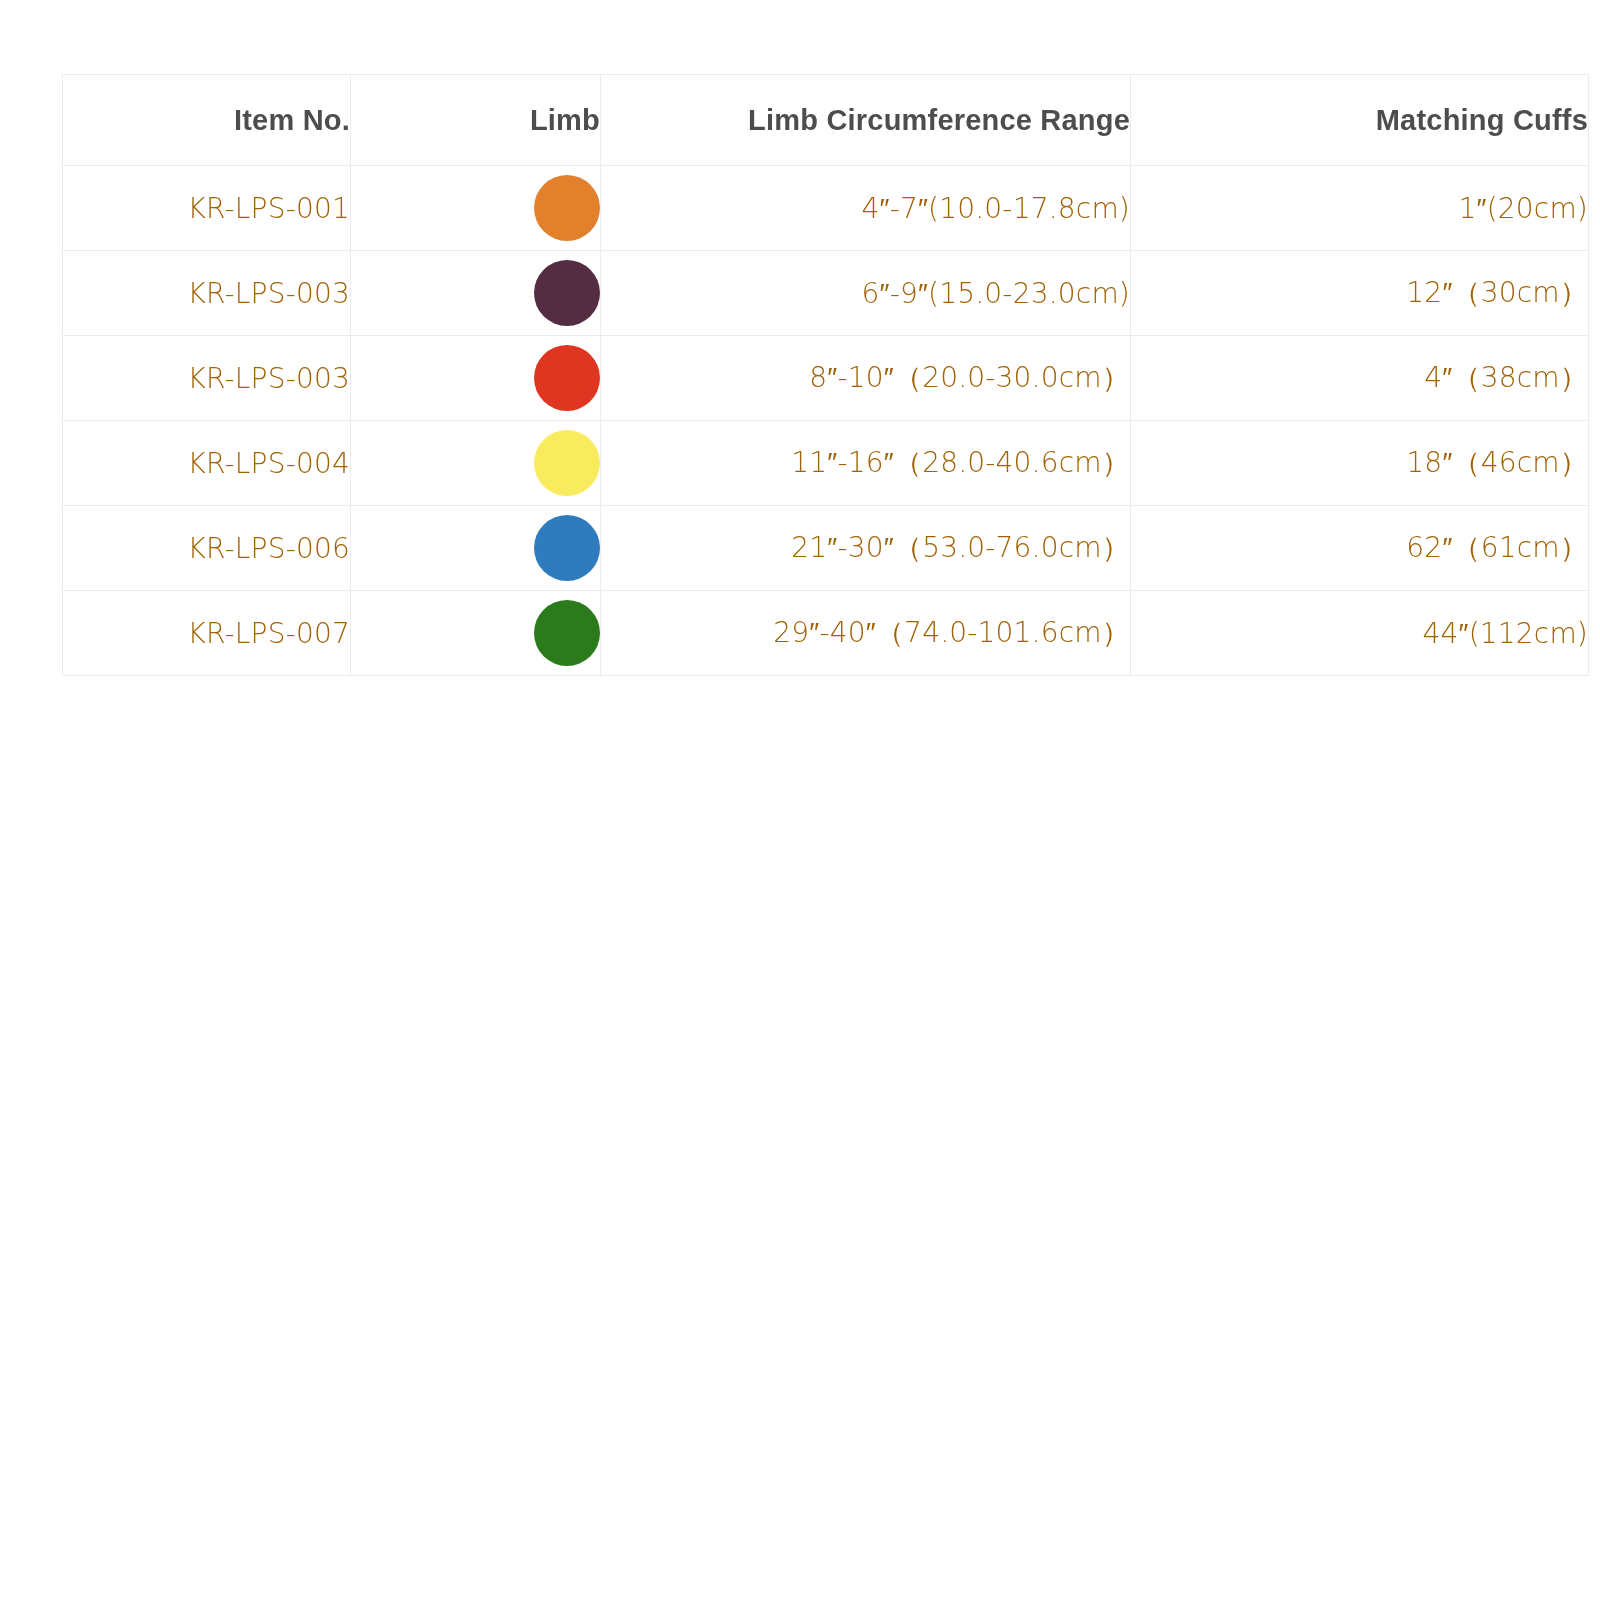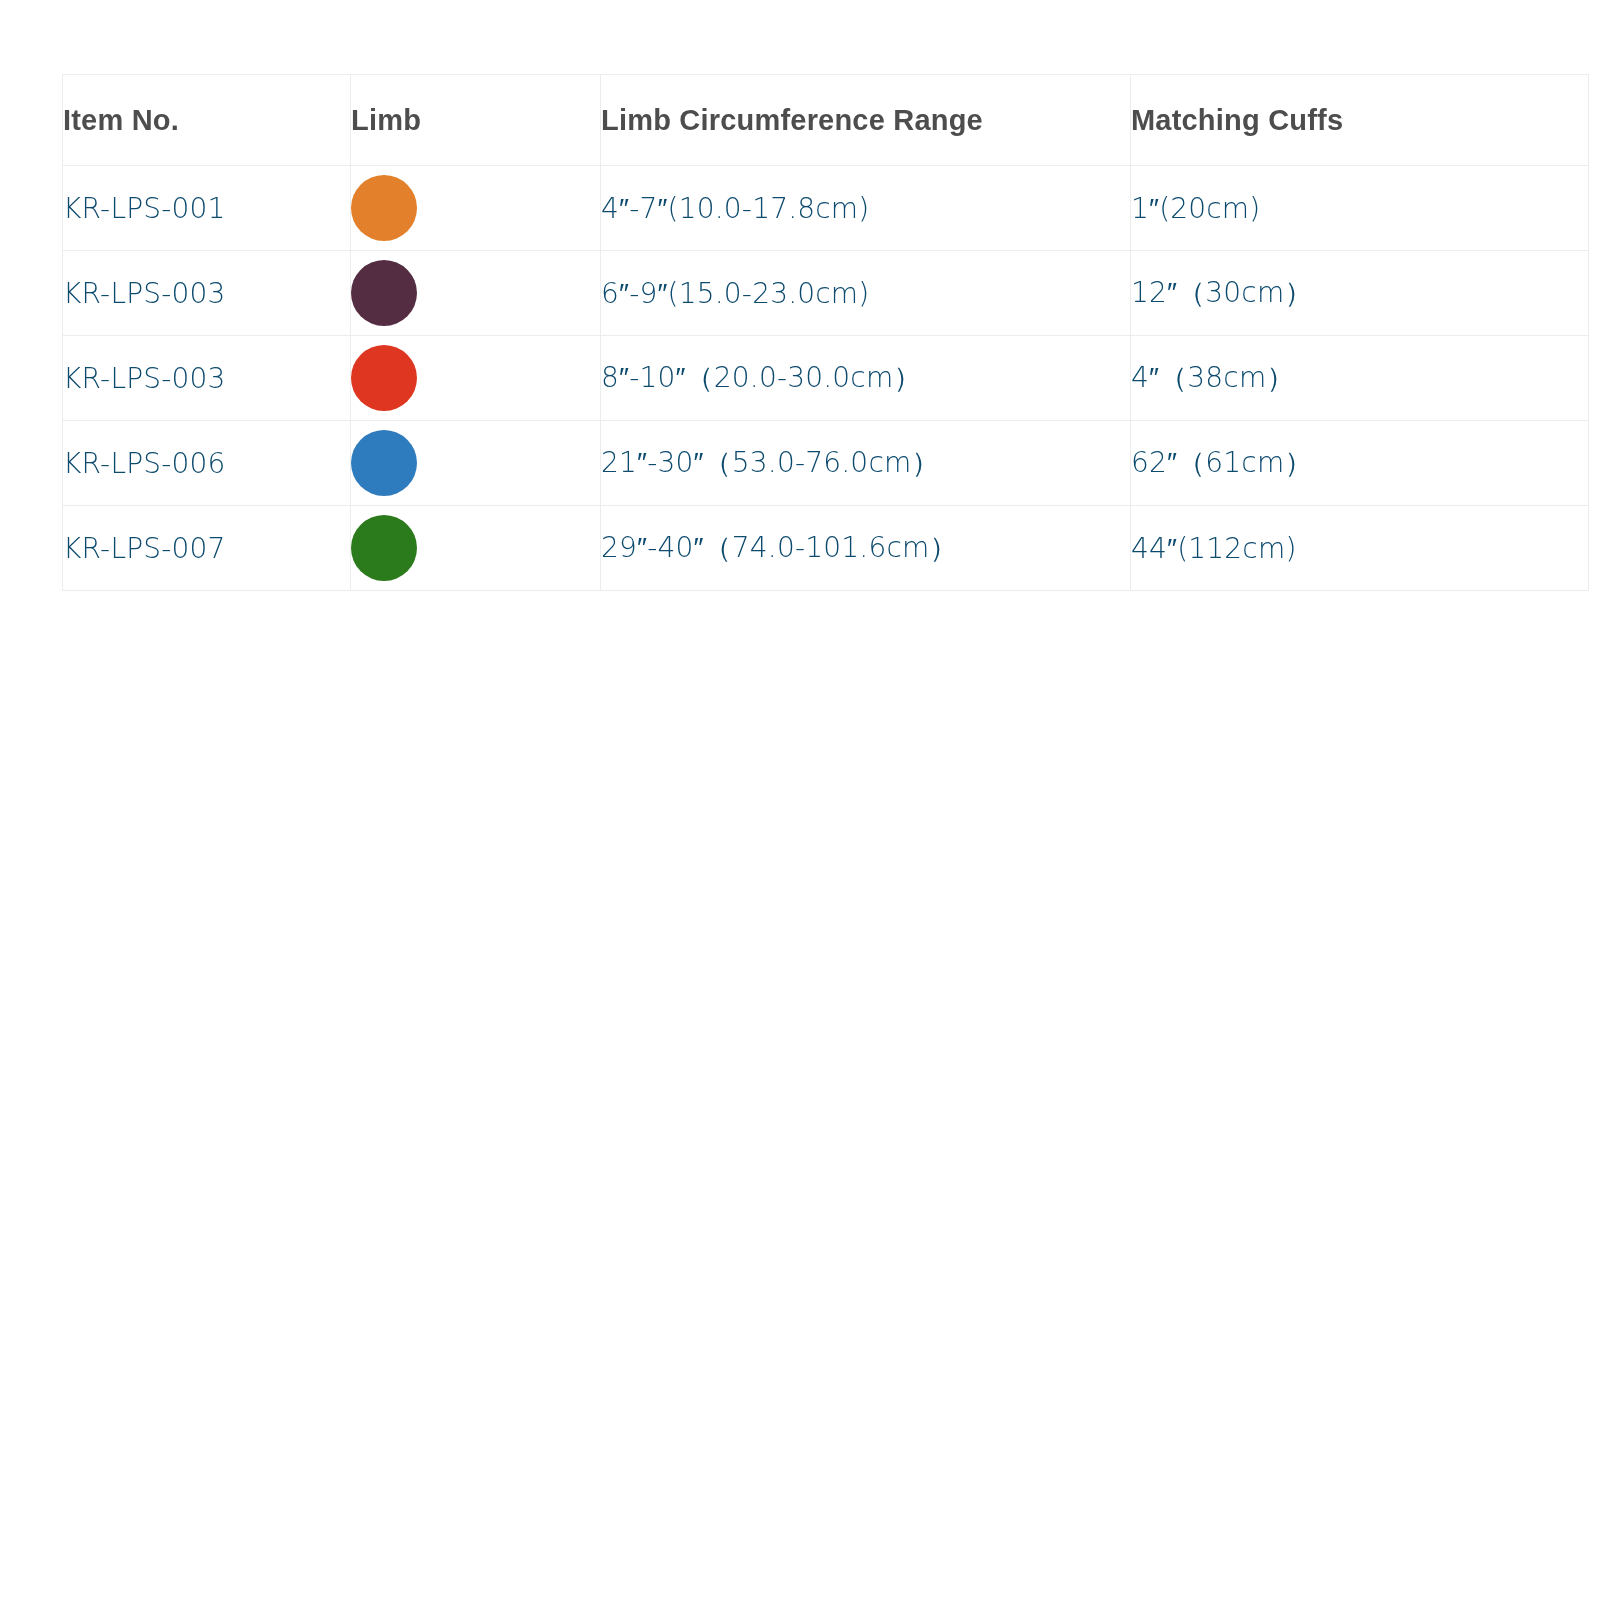--- a/index.html
+++ b/index.html
@@ -32,40 +32,40 @@
   }
 
   .spec-table col.c-item  { width: 288px; }
   .spec-table col.c-color { width: 250px; }
   .spec-table col.c-range { width: 530px; }
   .spec-table col.c-cuffs { width: 458px; }
 
   .spec-table th,
   .spec-table td {
     border: 1px solid #ececec;
-    text-align: left;
+    text-align: right;
     vertical-align: middle;
     padding: 0;
   }
 
   .spec-table thead th {
     height: 90px;
     font-family: "Liberation Sans", sans-serif;
     font-weight: bold;
     font-size: 29px;
     color: #4d4d4d;
     letter-spacing: 0.2px;
   }
 
   .spec-table tbody td {
     height: 84px;
     font-family: "DejaVu Sans", sans-serif;
     font-weight: 300;
     font-size: 28px;
-    color: #0c4a6e;
+    color: #a16207;
     letter-spacing: 0.2px;
     white-space: nowrap;
   }
 
   .swatch-cell {
     line-height: 0;
   }
 
   .swatch {
     display: inline-block;
@@ -108,20 +108,26 @@
           <td>6″-9″(15.0-23.0cm)</td>
           <td>12″（30cm）</td>
         </tr>
         <tr>
           <td>KR-LPS-003</td>
           <td class="swatch-cell"><span class="swatch" style="background: rgb(222, 54, 32);"></span></td>
           <td>8″-10″（20.0-30.0cm）</td>
           <td>4″（38cm）</td>
         </tr>
         <tr>
+          <td>KR-LPS-004</td>
+          <td class="swatch-cell"><span class="swatch" style="background: rgb(248, 236, 94);"></span></td>
+          <td>11″-16″（28.0-40.6cm）</td>
+          <td>18″（46cm）</td>
+        </tr>
+        <tr>
           <td>KR-LPS-006</td>
           <td class="swatch-cell"><span class="swatch" style="background: rgb(46, 124, 190);"></span></td>
           <td>21″-30″（53.0-76.0cm）</td>
           <td>62″（61cm）</td>
         </tr>
         <tr>
           <td>KR-LPS-007</td>
           <td class="swatch-cell"><span class="swatch" style="background: rgb(43, 122, 27);"></span></td>
           <td>29″-40″（74.0-101.6cm）</td>
           <td>44″(112cm)</td>

